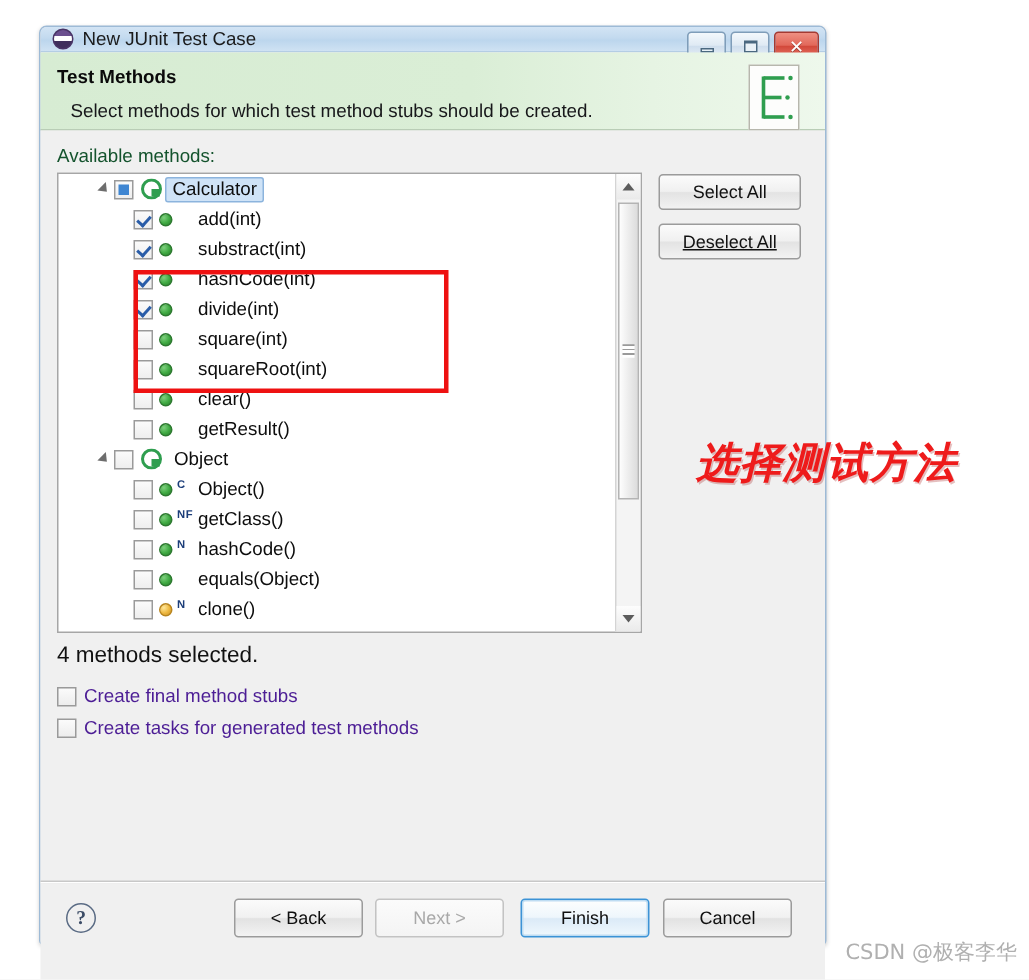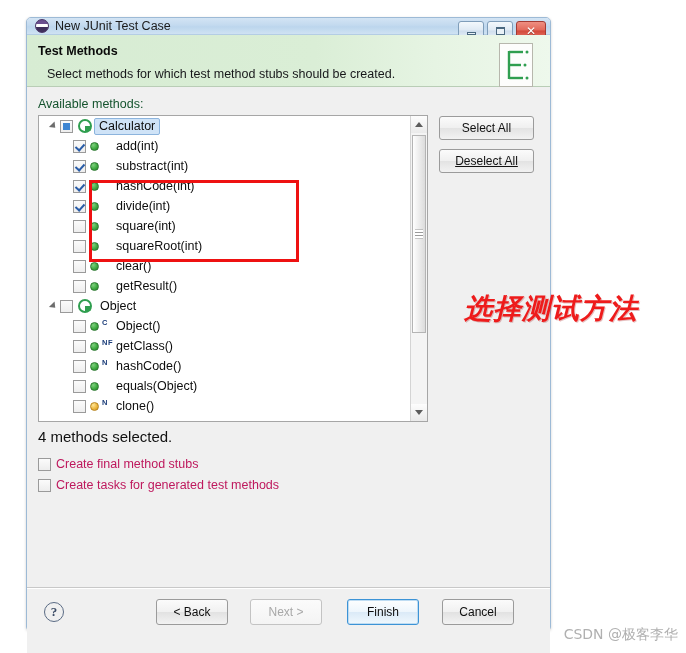--- a/index.html
+++ b/index.html
@@ -161,20 +161,21 @@
     overflow: hidden;
   }
   .trow {
     height: 20px;
     display: flex;
     align-items: center;
     font-size: 12.5px;
     color: #0d0d0d;
     white-space: nowrap;
     position: relative;
+    margin-left: 16px;
   }
   .trow.sel .tlabel {
     background: #cfe3f7;
     border: 1px solid #8cb4dd;
     border-radius: 2px;
     padding: 0 4px;
     margin-left: -4px;
     box-sizing: border-box;
     line-height: 15px;
   }
@@ -314,21 +315,21 @@
     top: 341px;
     font-size: 15px;
     color: #111;
   }
   .opt-row {
     position: absolute;
     left: 11px;
     display: flex;
     align-items: center;
     font-size: 12.5px;
-    color: #be185d;
+    color: #4c1d95;
   }
   #opt-final { top: 370px; }
   #opt-tasks { top: 391px; align-items: flex-end; }
   .opt-cb {
     width: 13px; height: 13px;
     border: 1px solid #9a9a9a;
     background: linear-gradient(to bottom, #fbfbfb, #ededed);
     box-sizing: border-box;
     margin-right: 5px;
     flex: none;
@@ -353,21 +354,21 @@
     box-sizing: border-box;
     color: #3c4c66;
     font-size: 13px;
     font-weight: bold;
     display: flex; align-items: center; justify-content: center;
     font-family: "Liberation Serif", serif;
   }
   .foot-btn {
     position: absolute;
     top: 512px;
-    width: 72px;
+    width: 86px;
     height: 26px;
     font-size: 12px;
     color: #0f0f0f;
     background: linear-gradient(to bottom, #fbfbfb 0%, #f1f1f1 48%, #e2e2e2 52%, #f3f3f3 100%);
     border: 1px solid #9b9b9b;
     border-radius: 3px;
     box-sizing: border-box;
     display: flex; align-items: center; justify-content: center;
   }
   #btn-back { left: 129px; }

